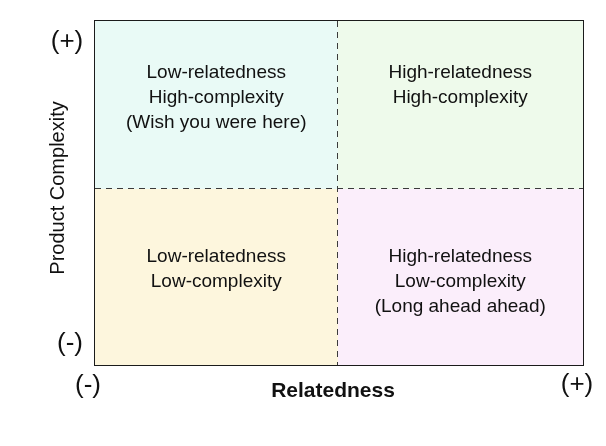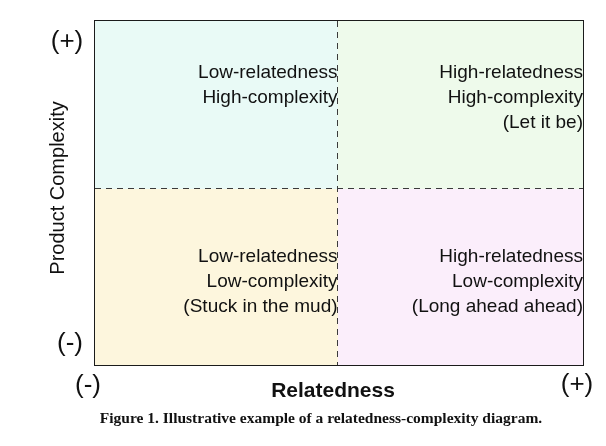--- a/index.html
+++ b/index.html
@@ -24,21 +24,21 @@
     height: 346px;
     box-sizing: border-box;
     border: 1.6px solid #1b1b1b;
     display: grid;
     grid-template-columns: 49.7% 50.3%;
     grid-template-rows: 48.7% 51.3%;
   }
   .quadrant {
     display: flex;
     flex-direction: column;
-    align-items: flex-end;
+    align-items: center;
     box-sizing: border-box;
   }
   .quadrant.top { padding-top: 38px; }
   .quadrant.bottom { padding-top: 54px; }
   .q-line {
     font-size: 19px;
     line-height: 25px;
     white-space: nowrap;
     text-align: center;
   }
@@ -96,32 +96,31 @@
 </head>
 <body>
 
 <div id="figure-root">
 
   <div id="plot-area" style="border-color: rgb(27, 27, 27);">
 
     <div class="quadrant top" style="background-color: rgb(233, 250, 246);">
       <span class="q-line">Low-relatedness</span>
       <span class="q-line">High-complexity</span>
+      <span class="q-line">(Wish you were here)</span>
     </div>
 
     <div class="quadrant top" style="background-color: rgb(238, 250, 235);">
       <span class="q-line">High-relatedness</span>
       <span class="q-line">High-complexity</span>
-      <span class="q-line">(Let it be)</span>
     </div>
 
     <div class="quadrant bottom" style="background-color: rgb(253, 246, 221);">
       <span class="q-line">Low-relatedness</span>
       <span class="q-line">Low-complexity</span>
-      <span class="q-line">(Stuck in the mud)</span>
     </div>
 
     <div class="quadrant bottom" style="background-color: rgb(251, 238, 251);">
       <span class="q-line">High-relatedness</span>
       <span class="q-line">Low-complexity</span>
       <span class="q-line">(Long ahead ahead)</span>
     </div>
 
     <div class="divider-v"></div>
     <div class="divider-h"></div>
@@ -132,15 +131,14 @@
   <span class="axis-sign" style="left:70px; top:342px;">(-)</span>
 
   <span id="y-axis-title">Product Complexity</span>
 
   <span class="axis-sign" style="left:88px; top:384px;">(-)</span>
 
   <span class="axis-sign" style="left:577px; top:383px;">(+)</span>
 
   <span id="x-axis-title">Relatedness</span>
 
-  <span id="figure-caption">Figure 1. Illustrative example of a relatedness-complexity diagram.</span>
 
 </div>
 
 </body></html>

